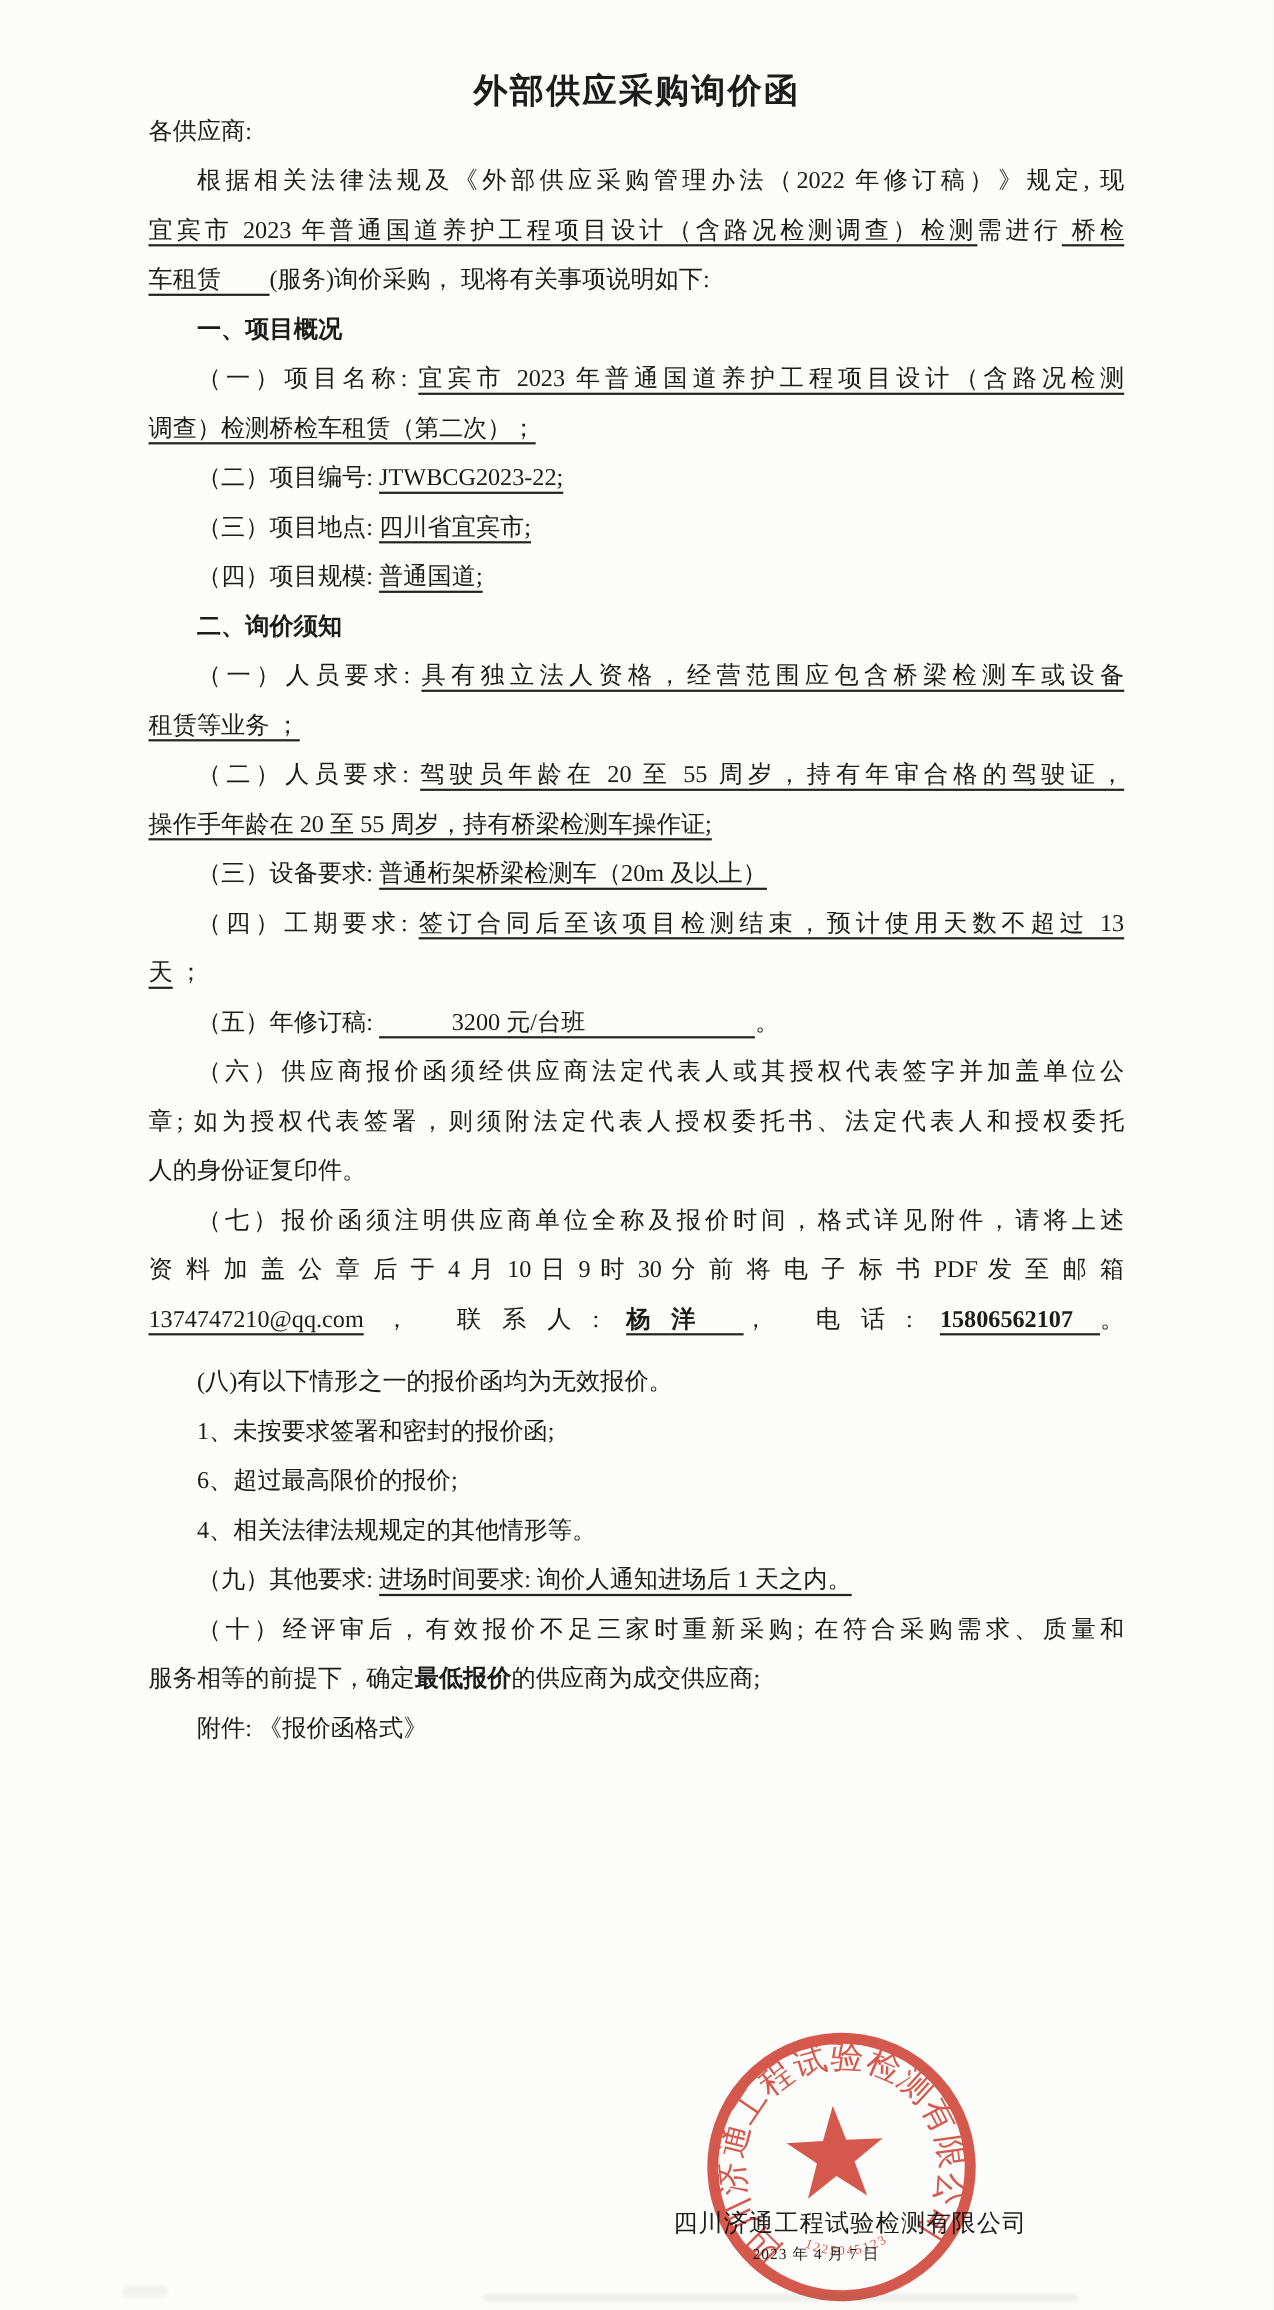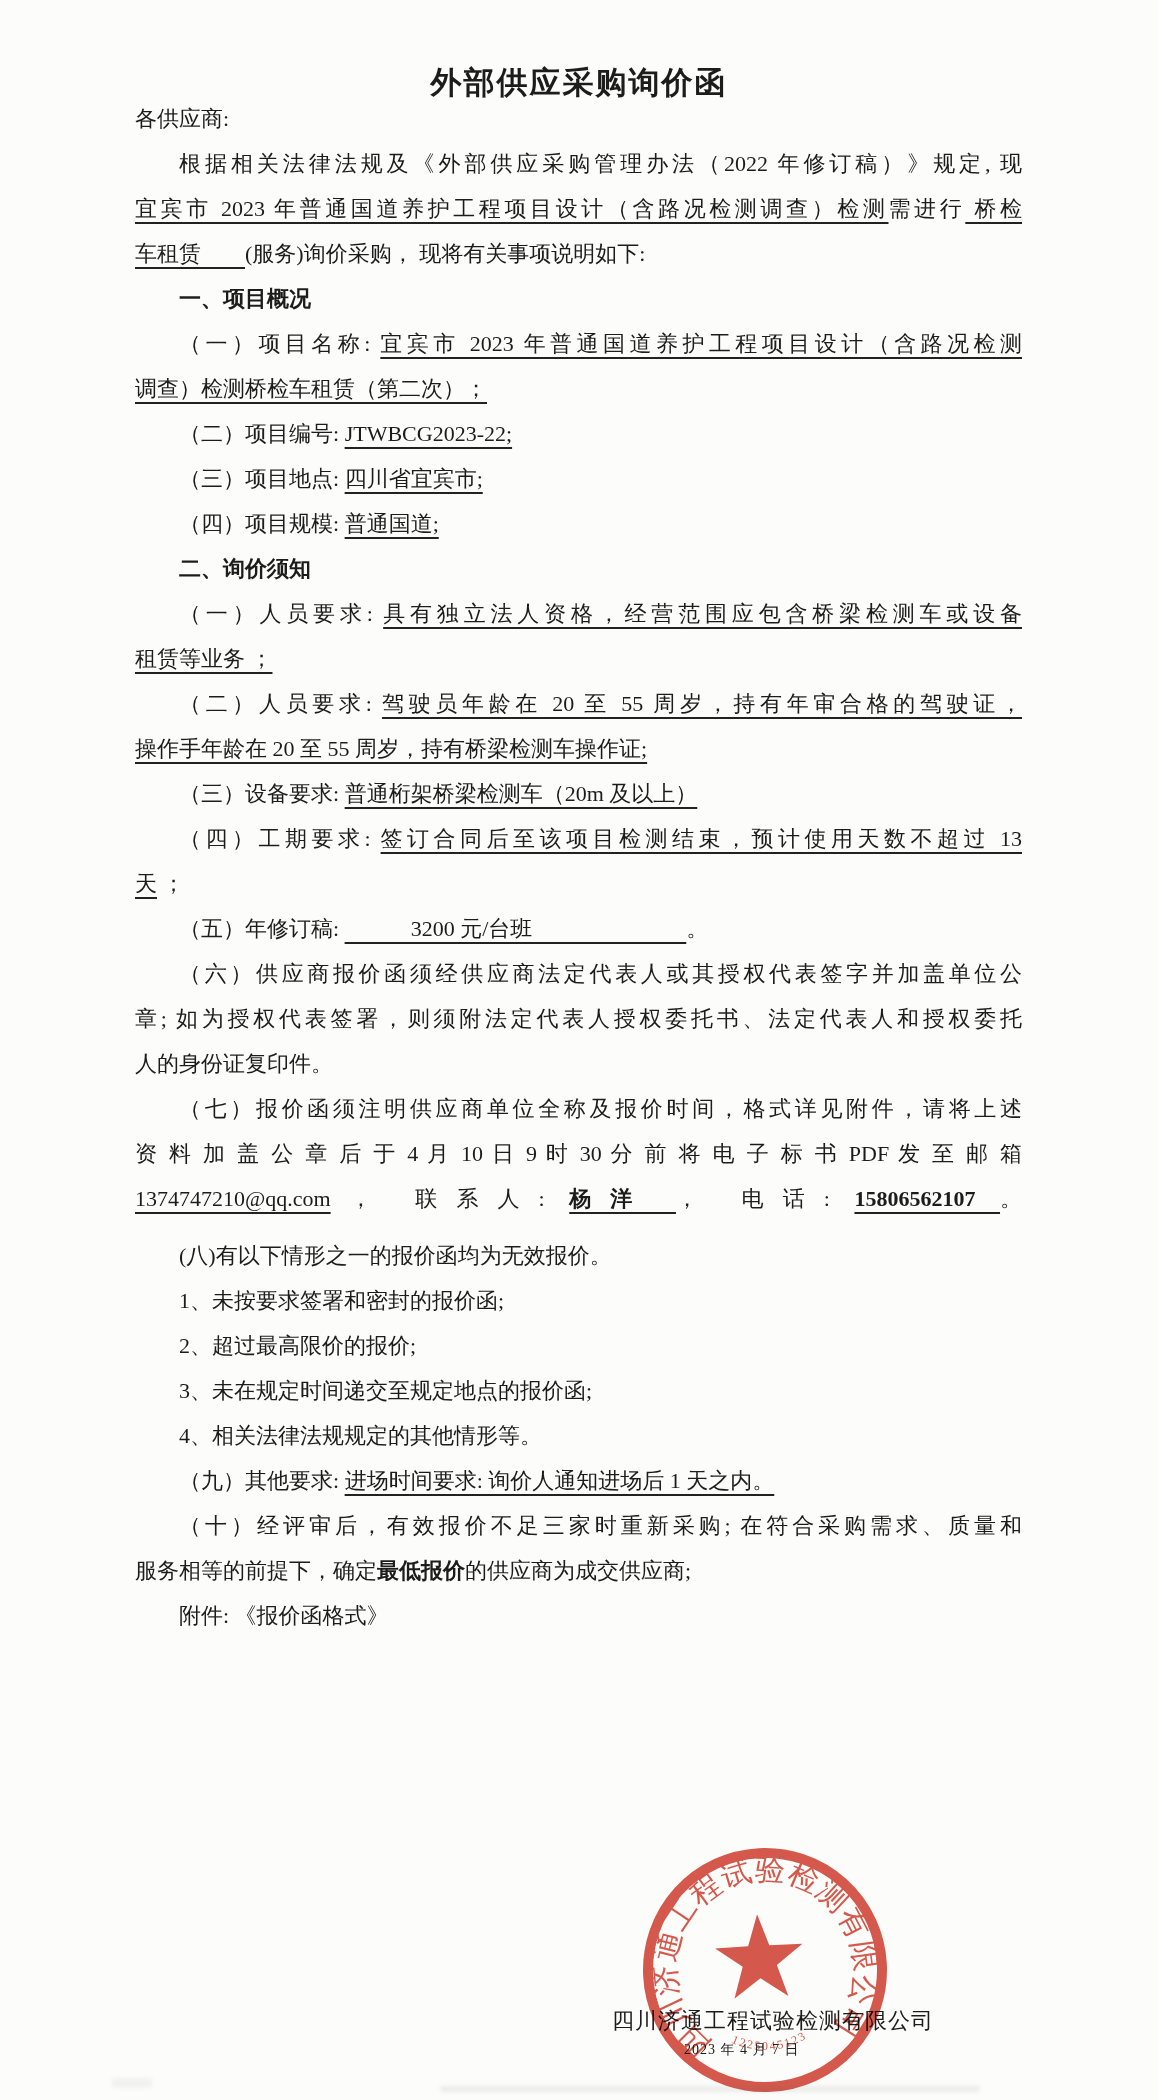--- a/index.html
+++ b/index.html
@@ -89,22 +89,21 @@
       <div class="line"><span class="u">天</span><span> ；</span></div>
       <div class="line indent"><span>（五）年修订稿: </span><span class="u">　　　3200 元/台班　　　　　　　</span><span>。</span></div>
       <div class="line indent full"><span>（六）供应商报价函须经供应商法定代表人或其授权代表签字并加盖单位公</span></div>
       <div class="line full"><span>章; 如为授权代表签署，则须附法定代表人授权委托书、法定代表人和授权委托</span></div>
       <div class="line"><span>人的身份证复印件。</span></div>
       <div class="line indent full"><span>（七）报价函须注明供应商单位全称及报价时间，格式详见附件，请将上述</span></div>
       <div class="line full"><span>资 料 加 盖 公 章 后 于 4 月 10 日 9 时 30 分 前 将 电 子 标 书 PDF 发 至 邮 箱</span></div>
       <div class="line full"><span class="u">1374747210@qq.com</span><span>， 联系人: </span><span class="u b"> 杨洋 </span><span>， 电话: </span><span class="u b"> 15806562107 </span><span>。</span></div>
       <div class="line indent gap"><span>(八)有以下情形之一的报价函均为无效报价。</span></div>
       <div class="line indent"><span>1、未按要求签署和密封的报价函;</span></div>
-      <div class="line indent"><span>2、超过最高限价的报价;</span></div>
-      <div class="line indent"><span>3、未在规定时间递交至规定地点的报价函;</span></div>
+      <div class="line indent"><span>6、超过最高限价的报价;</span></div>
       <div class="line indent"><span>4、相关法律法规规定的其他情形等。</span></div>
       <div class="line indent"><span>（九）其他要求: </span><span class="u"> 进场时间要求: 询价人通知进场后 1 天之内。</span></div>
       <div class="line indent full"><span>（十）经评审后，有效报价不足三家时重新采购; 在符合采购需求、质量和</span></div>
       <div class="line"><span>服务相等的前提下，确定</span><span class="b">最低报价</span><span>的供应商为成交供应商;</span></div>
       <div class="line indent"><span>附件: 《报价函格式》</span></div>
     </div>
 
   <div class="sig-company">四川济通工程试验检测有限公司</div>
   <div class="sig-date">2023 年 4 月 7 日</div>
 

